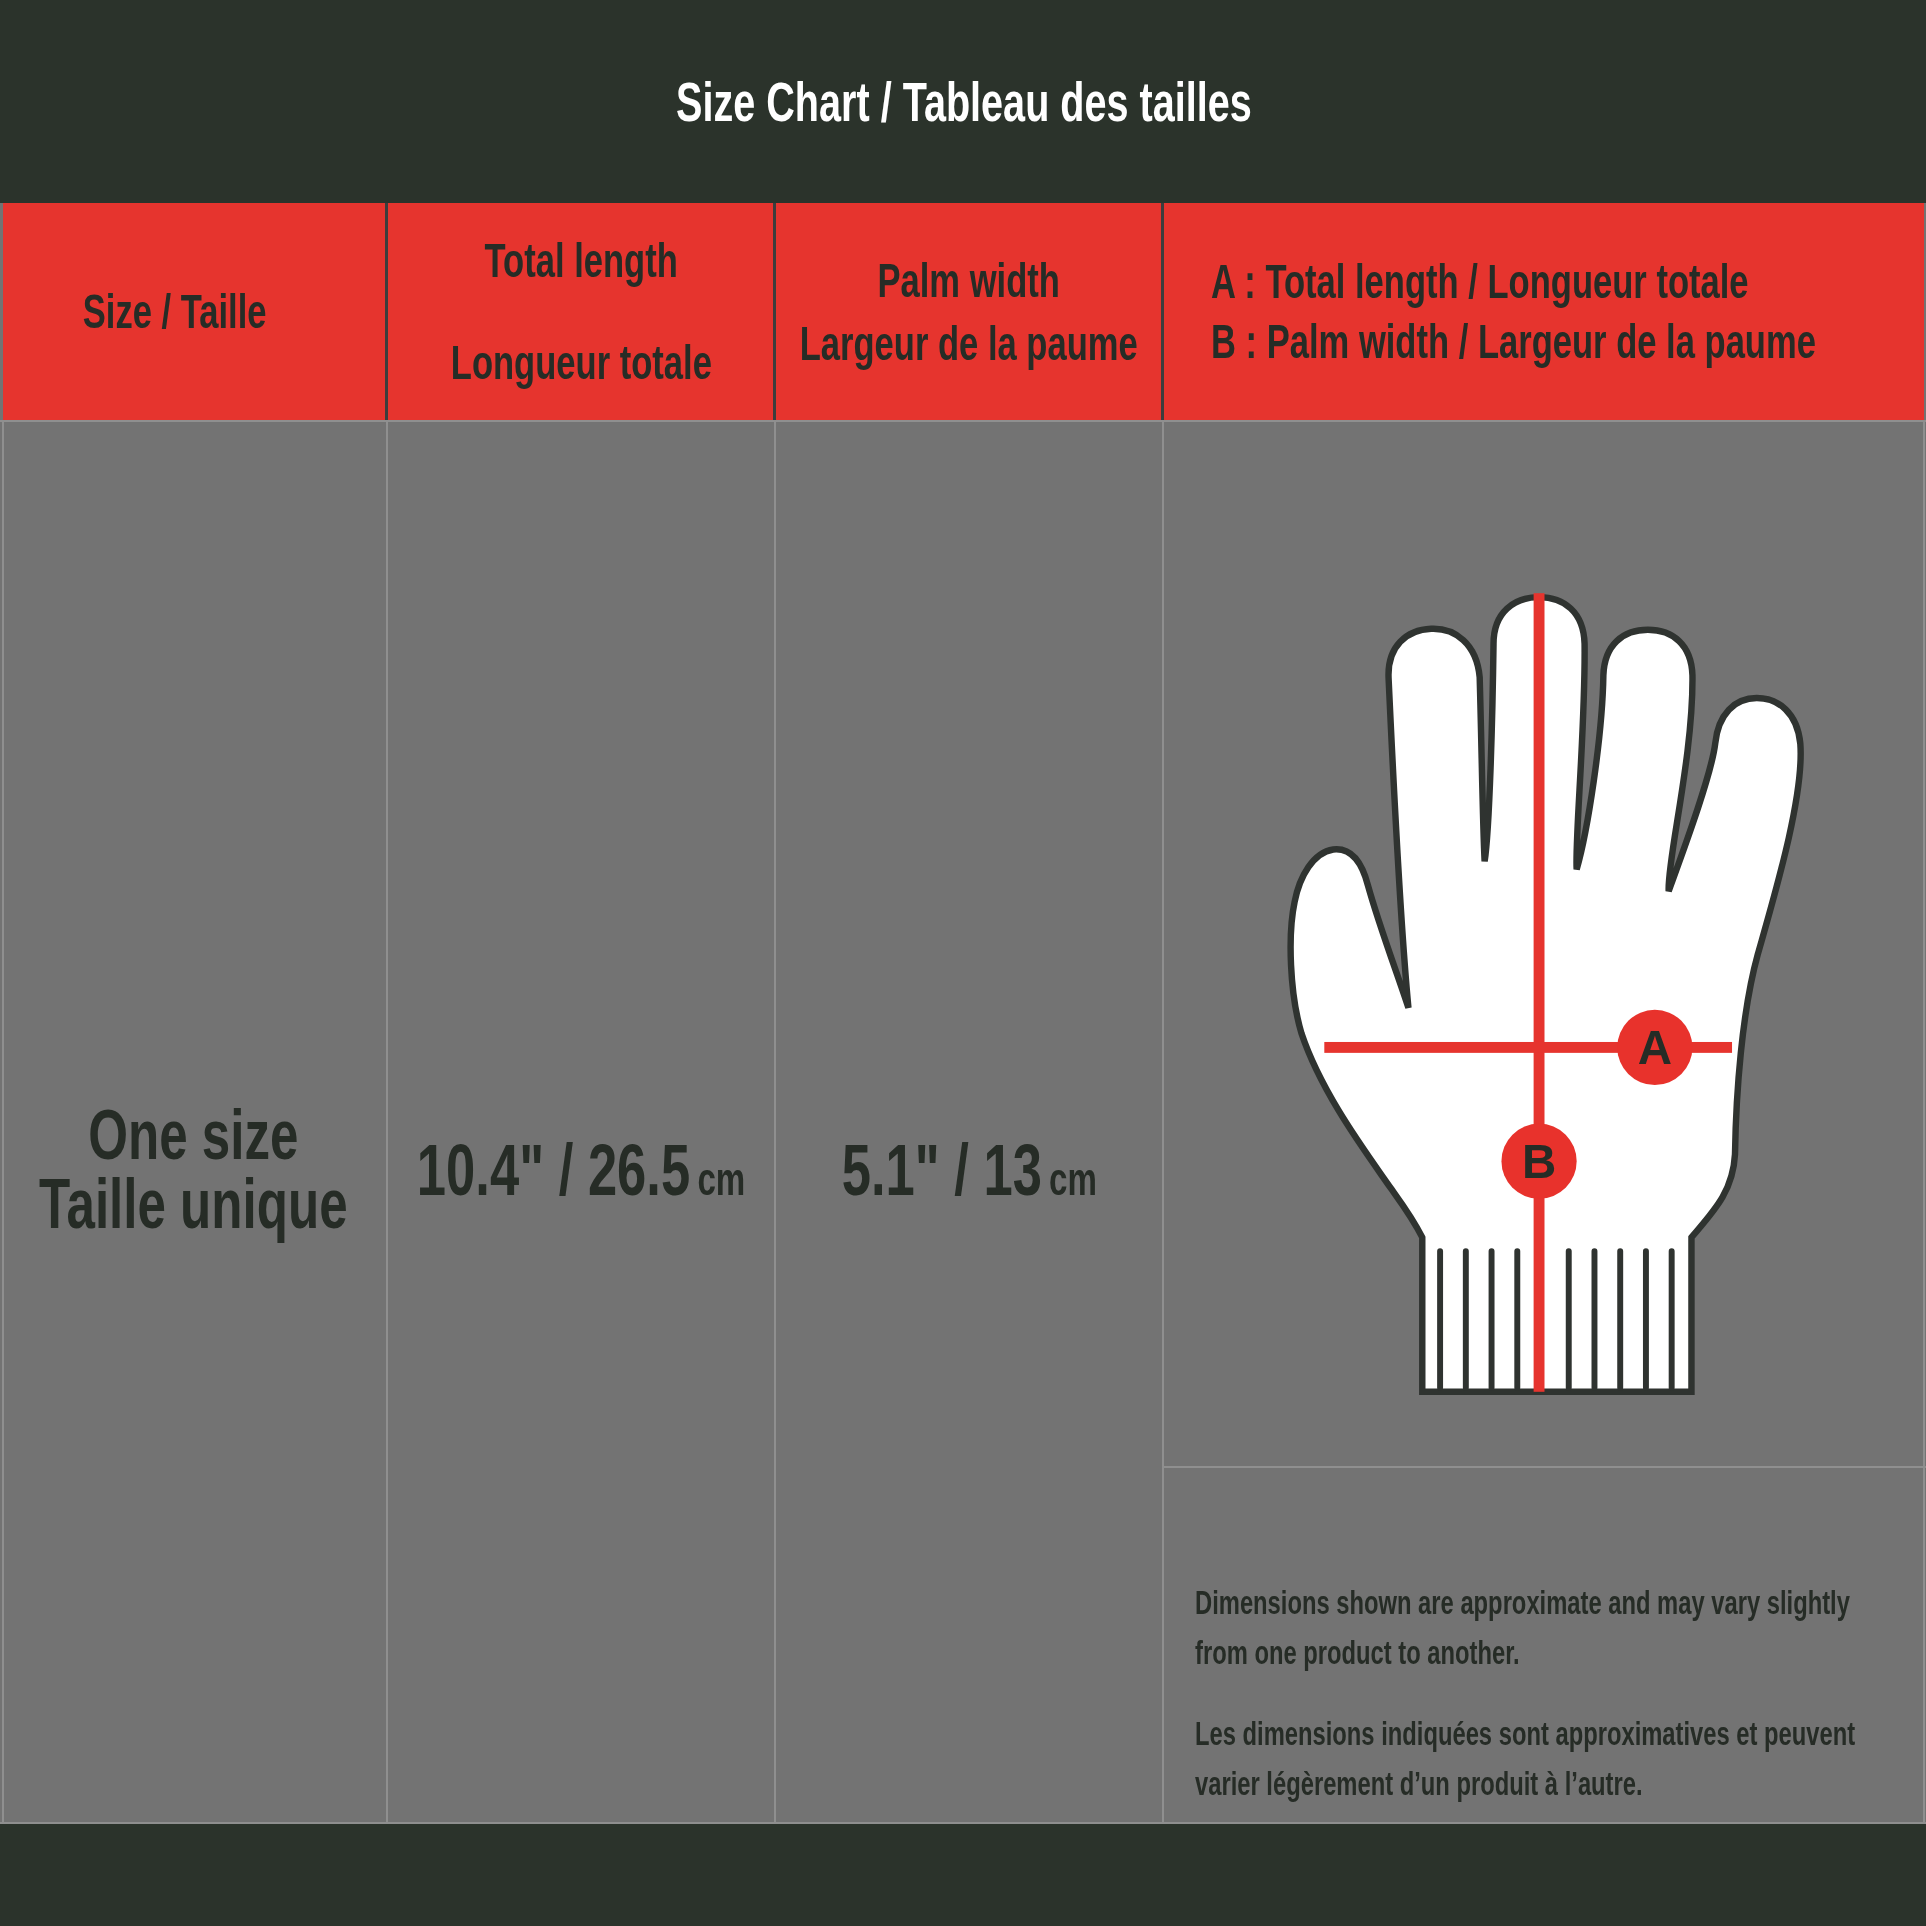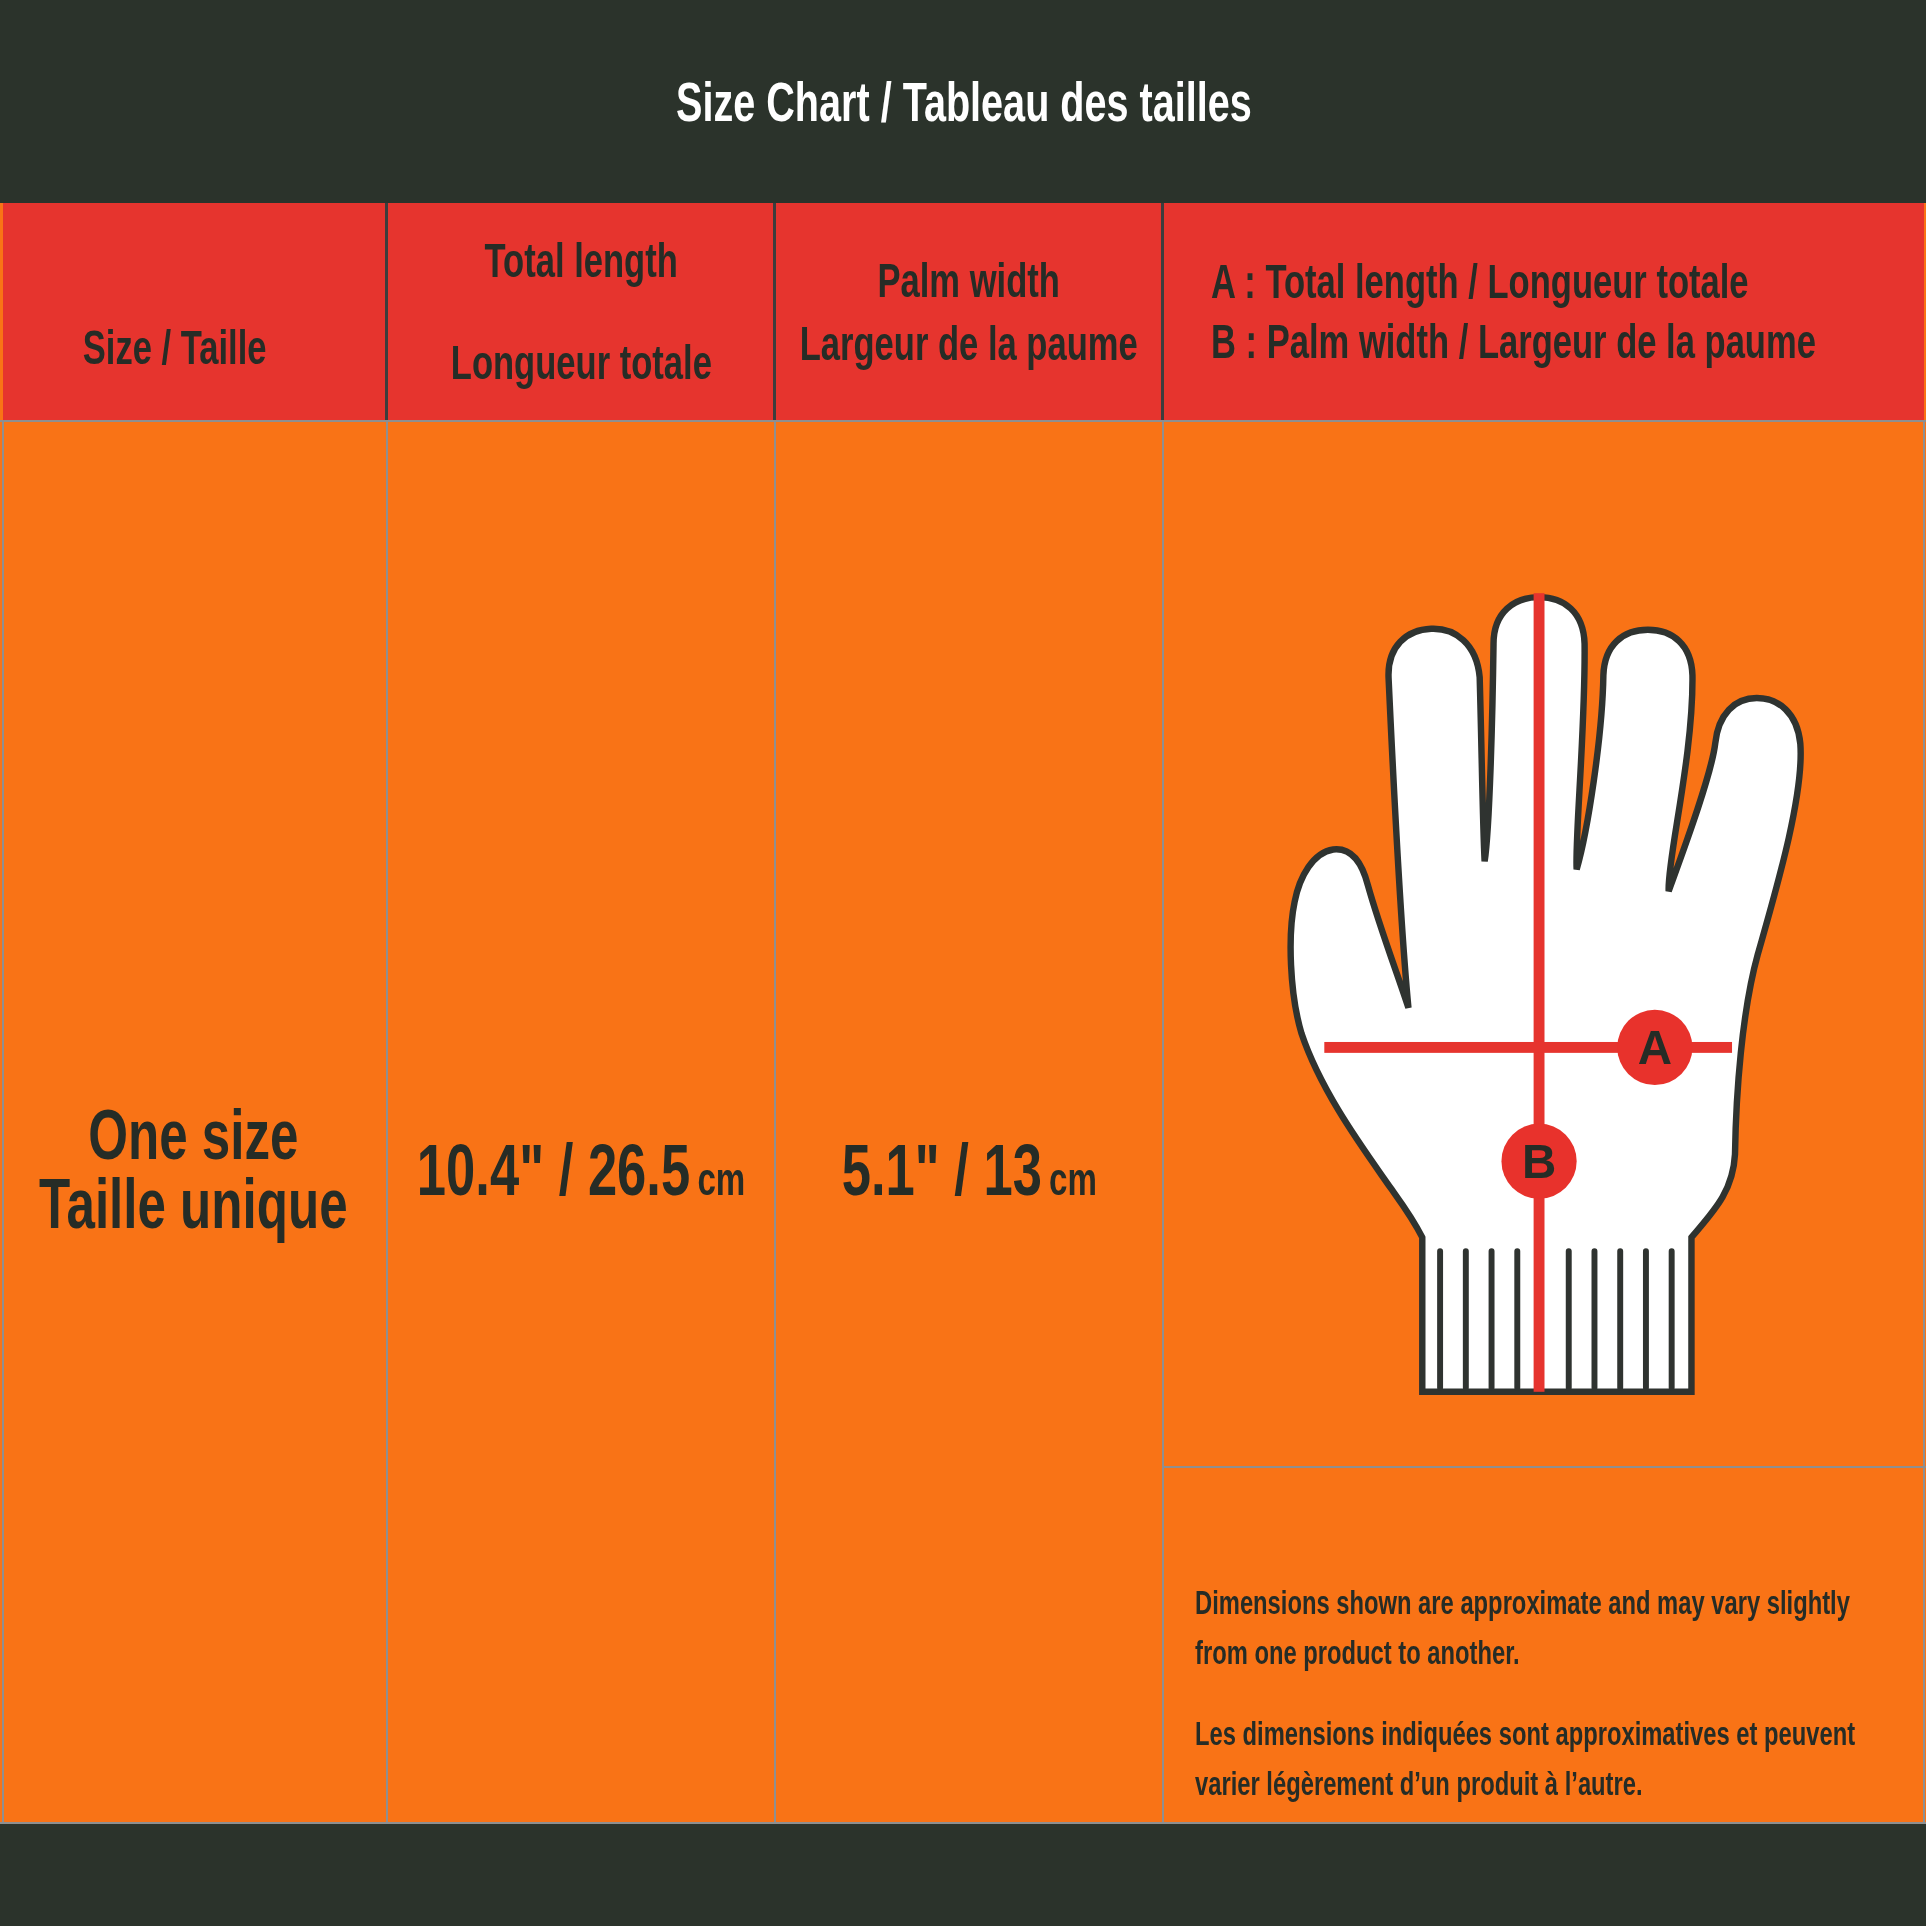--- a/index.html
+++ b/index.html
@@ -1,28 +1,28 @@
 <!DOCTYPE html>
 <html><head>
 <meta charset="utf-8">
 <style>
   html,body{margin:0;padding:0;background:#ffffff;}
   .page{
-    position:relative;width:1927px;height:1927px;overflow:hidden;background:#f97316;
+    position:relative;width:1927px;height:1927px;overflow:hidden;background:#737373;
     font-family:"Liberation Sans","DejaVu Sans",sans-serif;font-weight:700;color:#262c26;
   }
   
   .topbar{position:absolute;left:0;top:0;width:1927px;height:203px;background:#2b332b;
     display:flex;align-items:center;justify-content:center;}
   .title{font-size:55px;color:#ffffff;transform:scaleX(0.72);transform-origin:center center;white-space:nowrap;letter-spacing:0;}
   
   .redrow{position:absolute;left:3px;top:203px;width:1921px;height:217px;background:#e6342e;}
   .hcell{position:absolute;top:203px;height:217px;display:flex;flex-direction:column;align-items:center;justify-content:center;}
   .hcell .hline{font-size:48px;line-height:63px;white-space:nowrap;transform:scaleX(0.72);transform-origin:center center;color:#262c26;}
-  .hc1{left:0;width:349px;margin-top:36px;}
+  .hc1{left:0;width:349px;}
   .hc2{left:387px;width:388px;gap:39px;}
   .hc3{left:775px;width:388px;}
   .hc4{left:1163px;width:763px;align-items:flex-start;padding-left:48px;box-sizing:border-box;}
   .hc4 .hline{line-height:60px;transform-origin:left center;}
   .hdivider{position:absolute;top:203px;height:217px;width:3px;background:#3d3d3d;}
   
   .vline{position:absolute;top:420px;height:1402px;width:2px;background:#8f8f8f;}
   .hline-under-red{position:absolute;left:0;top:420px;width:1927px;height:2px;background:#8f8f8f;}
   .hline-bottom{position:absolute;left:0;top:1822px;width:1927px;height:2px;background:#8f8f8f;}
   .border-left{position:absolute;left:2px;top:420px;height:1402px;width:2px;background:#8f8f8f;}

